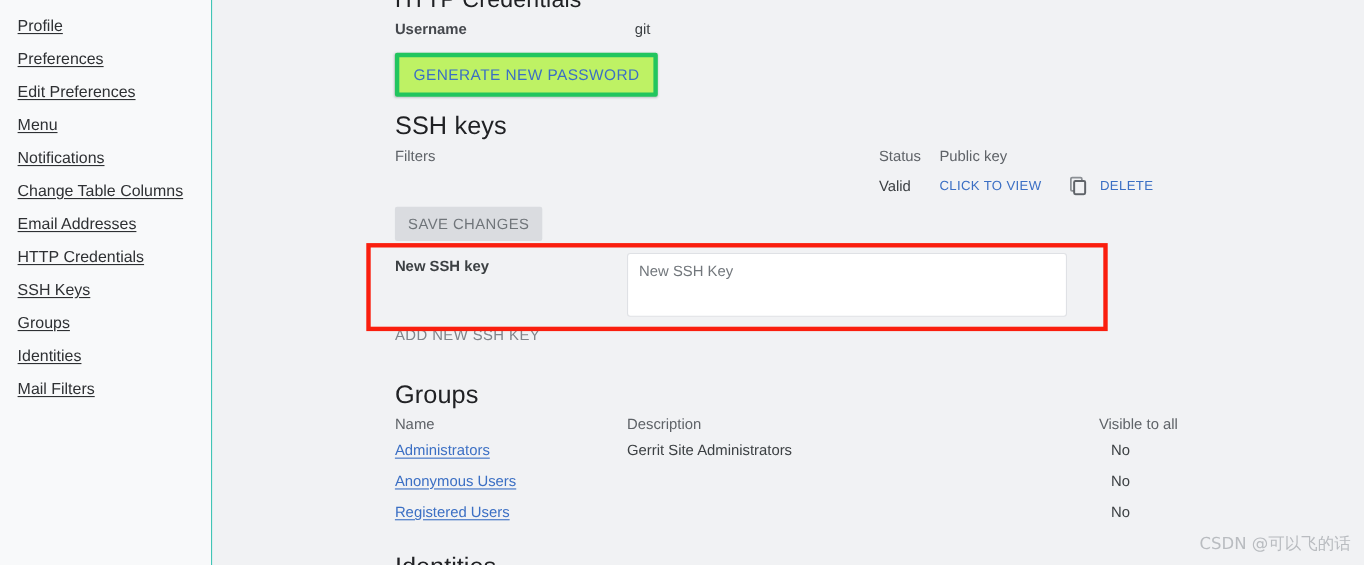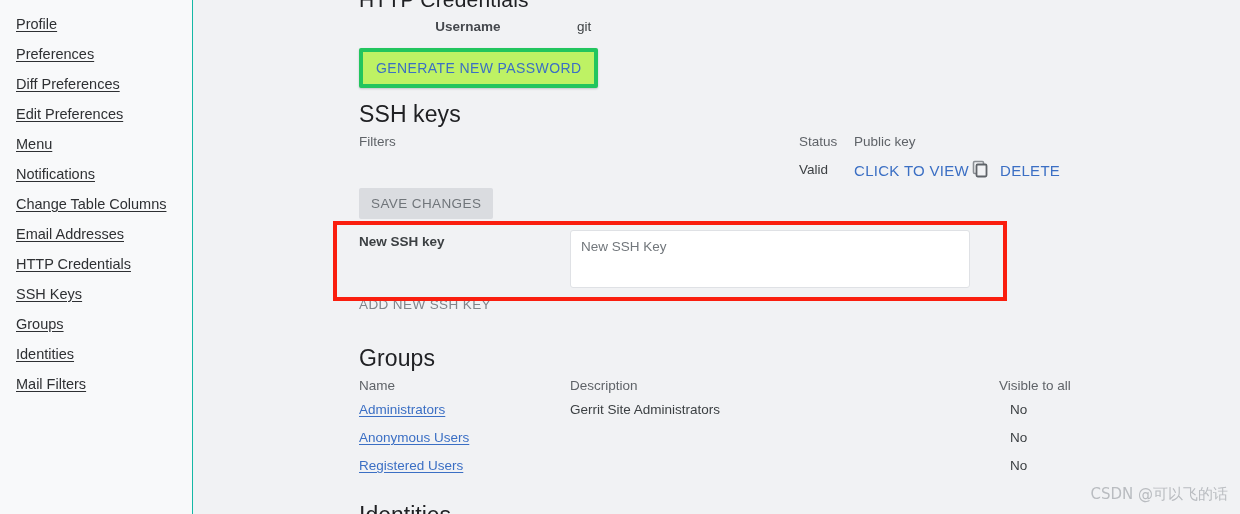--- a/index.html
+++ b/index.html
@@ -79,21 +79,20 @@
     left: 0;
     width: 700px;
     font-size: 14px;
   }
   .row-username .lbl {
     display: inline-block;
     width: 218px;
     font-weight: 700;
     color: #45484d;
     font-size: 13.5px;
-    text-align: center;
   }
   .row-username .val {
     color: #3c4043;
     font-size: 13.5px;
   }
 
   .btn-raised {
     position: absolute;
     top: 48px;
     left: 0;
@@ -130,21 +129,21 @@
 
   .cell {
     position: absolute;
     font-size: 13.5px;
     color: #3c4043;
   }
   .cell-valid { top: 162px; left: 440px; }
 
   .link-action {
     position: absolute;
-    font-size: 15px;
+    font-size: 12px;
     color: #3b6fc4;
     letter-spacing: .3px;
     cursor: pointer;
   }
   .link-clicktoview { top: 162px; left: 495px; }
   .link-delete      { top: 162px; left: 641px; }
 
   .copy-icon {
     position: absolute;
     top: 160px;
@@ -279,21 +278,20 @@
   }
 </style>
 </head>
 <body>
 
 <div class="app">
 
   <nav class="sidebar">
     <a class="side-link">Profile</a>
     <a class="side-link">Preferences</a>
-    <a class="side-link">Diff Preferences</a>
     <a class="side-link">Edit Preferences</a>
     <a class="side-link">Menu</a>
     <a class="side-link">Notifications</a>
     <a class="side-link">Change Table Columns</a>
     <a class="side-link">Email Addresses</a>
     <a class="side-link">HTTP Credentials</a>
     <a class="side-link">SSH Keys</a>
     <a class="side-link">Groups</a>
     <a class="side-link">Identities</a>
     <a class="side-link">Mail Filters</a>

